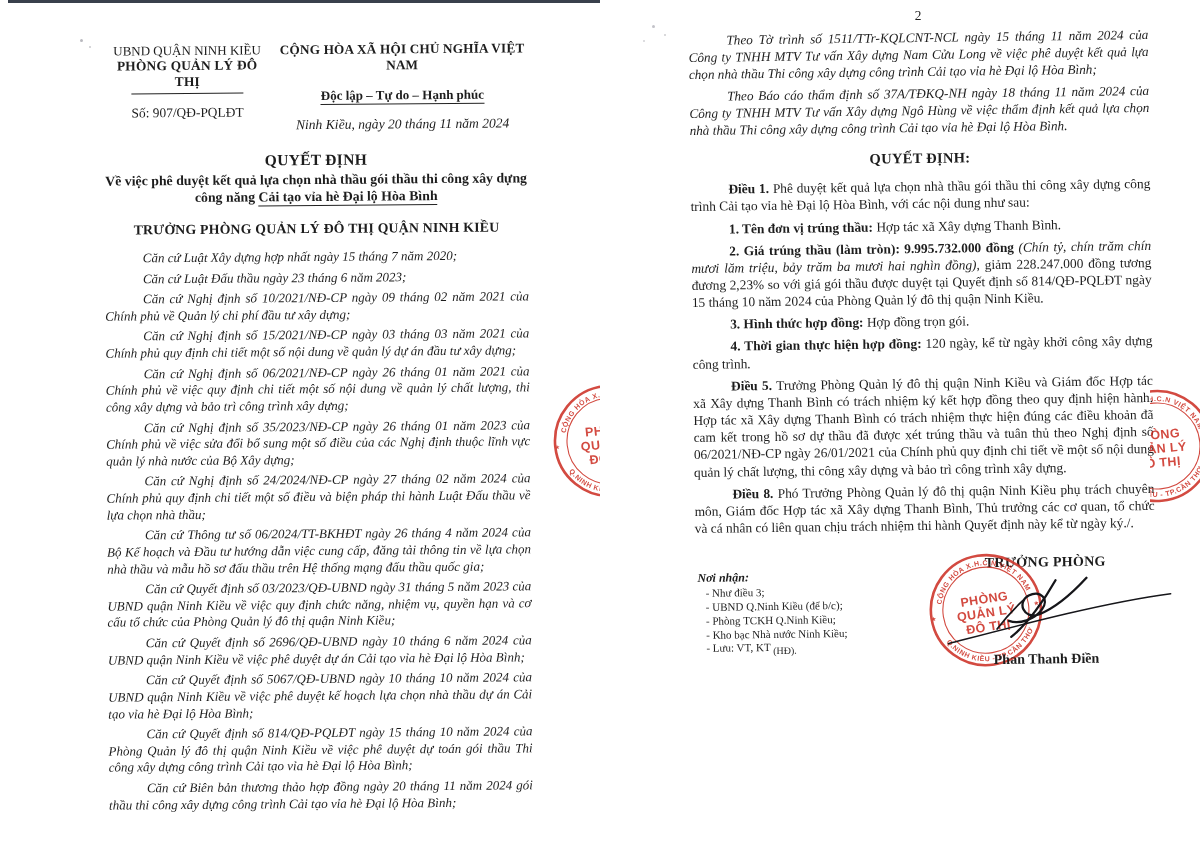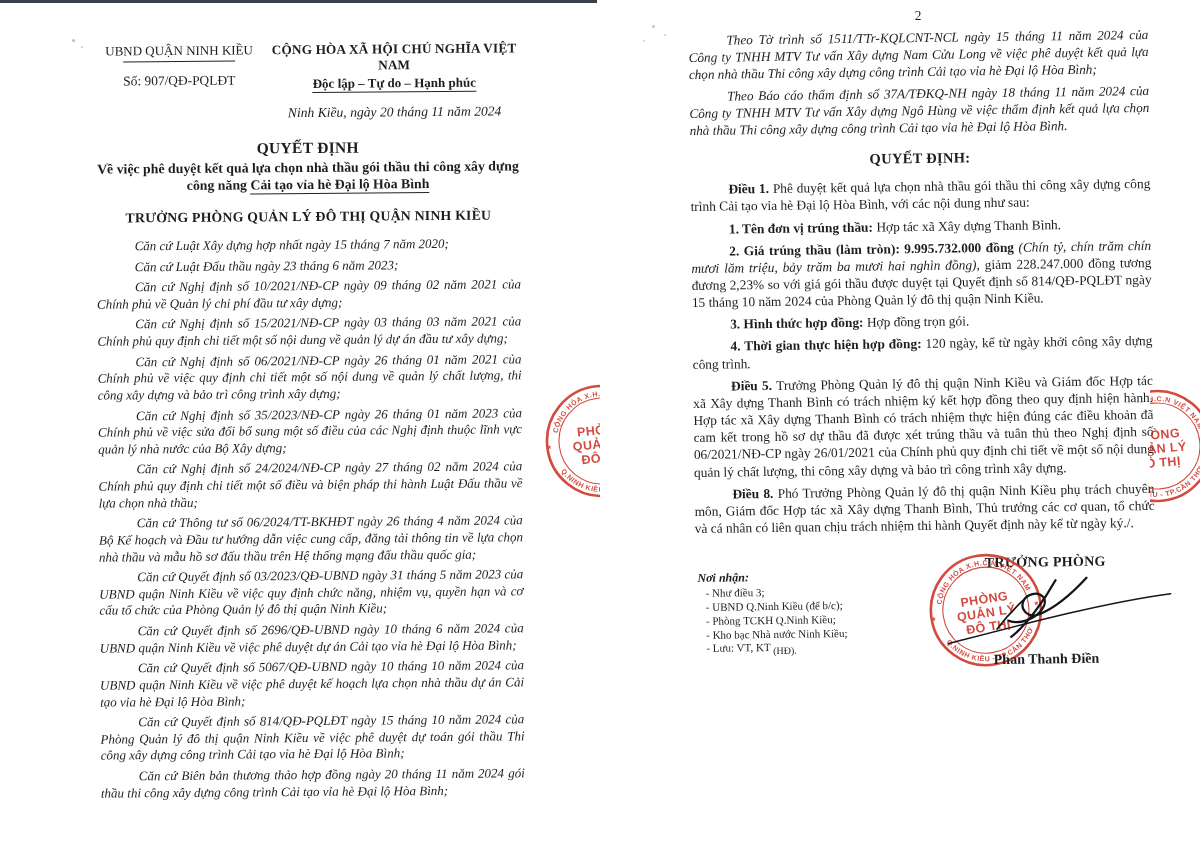--- a/index.html
+++ b/index.html
@@ -2,21 +2,21 @@
 <html><head>
 <meta charset="utf-8">
 <style>
   html,body{margin:0;padding:0;}
   body{
     width:1200px;height:841px;position:relative;background:#ffffff;
     font-family:"Liberation Serif", serif;color:#1d1d1d;
     -webkit-font-smoothing:antialiased;
   }
   .page{position:absolute;top:0;width:600px;height:841px;overflow:hidden;background:#fff;}
-  #p1{left:0;}
+  #p1{left:8px;}
   #p2{left:600px;}
 
   
   .edge-line{position:absolute;left:0;top:0;width:597px;height:3px;background:#39404c;}
   .speck{position:absolute;border-radius:50%;}
 
   
   .c1{position:absolute;left:95px;top:42px;width:424px;transform:rotate(-0.45deg);transform-origin:50% 0;}
   .c2{position:absolute;left:88px;top:8px;width:460px;height:820px;transform:rotate(-0.75deg);transform-origin:50% 0;}
 
@@ -24,21 +24,21 @@
   .i{font-style:italic;}
 
   
   .hdr-row{display:flex;justify-content:space-between;}
   .hdr-left{width:168px;text-align:center;font-size:13px;line-height:1.18;}
   .hdr-right{width:250px;text-align:center;font-size:13px;line-height:1.2;}
   .issuer{font-size:13.4px;letter-spacing:.2px;}
   .rule{width:112px;border-top:1.3px solid #222;margin:3px auto 0;}
   .doc-no{margin-top:11px;font-size:13.4px;}
   .nat-title{font-size:13.2px;letter-spacing:.2px;}
-  .motto{display:inline-block;font-size:13px;border-bottom:1.3px solid #222;padding-bottom:1px;margin-top:2px;}
+  .motto{display:inline-block;font-size:13px;border-bottom:1.3px solid #222;padding-bottom:1px;margin-top:14px;}
   .place-date{margin-top:12px;font-size:13.6px;}
 
   .doc-title{margin-top:17px;text-align:center;font-size:15.5px;letter-spacing:.3px;}
   .doc-sub{margin-top:2px;text-align:center;font-size:13.8px;line-height:1.28;}
   .u2{border-bottom:1.3px solid #222;padding-bottom:1px;}
   .authority{margin-top:15px;text-align:center;font-size:13.8px;letter-spacing:.2px;}
 
   .cits{margin-top:12px;}
   p.cit{
     margin:0 0 4px 0;font-style:italic;font-size:13px;line-height:1.28;
@@ -77,20 +77,21 @@
 
 <div class="page" id="p1">
   <div class="edge-line"></div>
   <div class="speck" style="left:72px;top:39px;width:3px;height:3px;background:#b9b9bf;"></div>
   <div class="speck" style="left:81px;top:46px;width:2px;height:2px;background:#c8c8cd;"></div>
 
   <div class="c1">
     <div class="hdr-row">
       <div class="hdr-left">
         <div>UBND QUẬN NINH KIỀU</div>
+        <div class="b issuer">PHÒNG QUẢN LÝ ĐÔ THỊ</div>
         <div class="rule"></div>
         <div class="doc-no">Số: 907/QĐ-PQLĐT</div>
       </div>
       <div class="hdr-right">
         <div class="b nat-title">CỘNG HÒA XÃ HỘI CHỦ NGHĨA VIỆT NAM</div>
         <div><span class="b motto">Độc lập – Tự do – Hạnh phúc</span></div>
         <div class="i place-date">Ninh Kiều, ngày 20 tháng 11 năm 2024</div>
       </div>
     </div>
 

